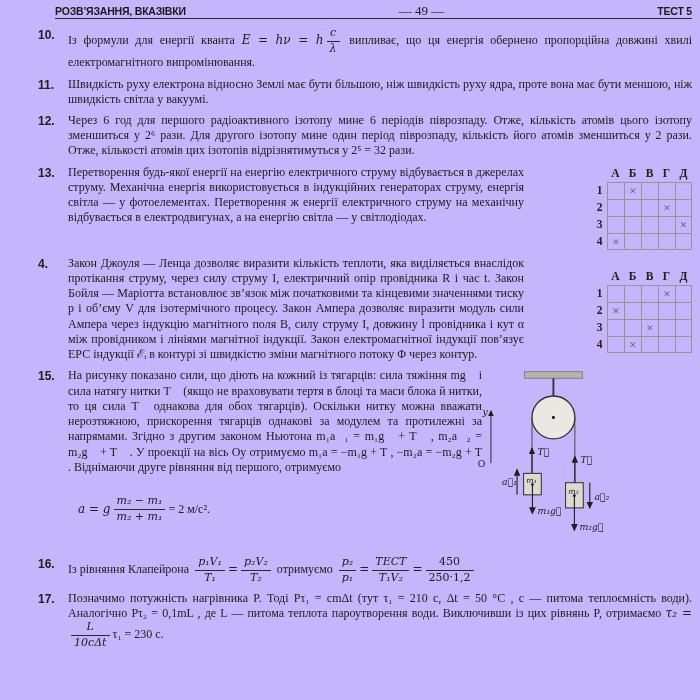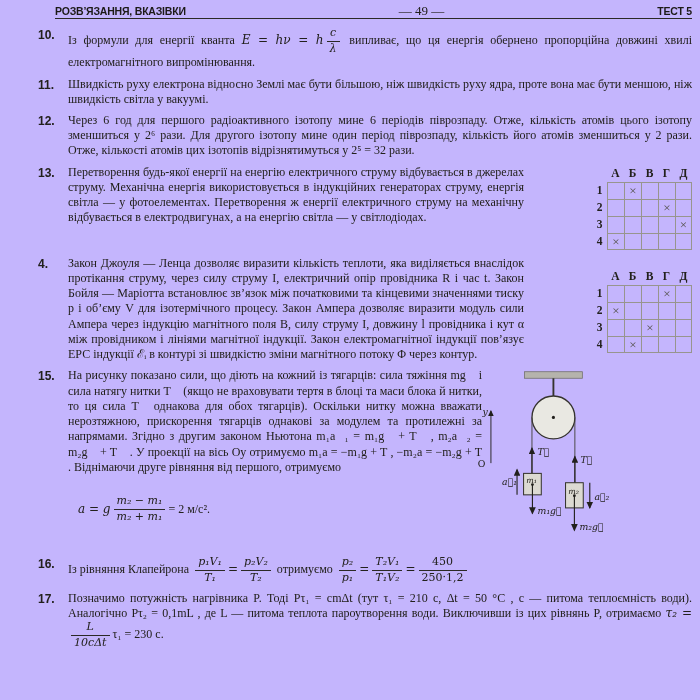--- a/index.html
+++ b/index.html
@@ -224,21 +224,21 @@
         <line x1="122" y1="123" x2="122" y2="150" stroke="#22201c" stroke-width="1.2" marker-end="url(#ah)"></line>
         <text x="127" y="141">a⃗₂</text>
       </svg>
     </section>
 
     <section class="item">
       <span class="num">16.</span>
       <p class="body"><span>Із рівняння Клапейрона</span>
         <span class="frac"><span class="fn">p₁V₁</span><span class="fd">T₁</span></span><span class="mi">=</span><span class="frac"><span class="fn">p₂V₂</span><span class="fd">T₂</span></span>
         <span>отримуємо</span>
-        <span class="frac"><span class="fn">p₂</span><span class="fd">p₁</span></span><span class="mi">=</span><span class="frac"><span class="fn">T₂V₁</span><span class="fd">T₁V₂</span></span><span class="mi">=</span><span class="frac"><span class="fn" style="font-style:normal">450</span><span class="fd" style="font-style:normal">250·1,2</span></span>
+        <span class="frac"><span class="fn">p₂</span><span class="fd">p₁</span></span><span class="mi">=</span><span class="frac"><span class="fn">ТЕСТ</span><span class="fd">T₁V₂</span></span><span class="mi">=</span><span class="frac"><span class="fn" style="font-style:normal">450</span><span class="fd" style="font-style:normal">250·1,2</span></span>
         </p>
     </section>
 
     <section class="item">
       <span class="num">17.</span>
       <p class="body"><span>Позначимо потужність нагрівника P. Тоді Pτ₁ = cmΔt (тут τ₁ = 210 с, Δt = 50 °C , c — питома теплоємність води). Аналогічно Pτ₂ = 0,1mL , де L — питома теплота пароутворення води. Виключивши із цих рівнянь P, отримаємо</span>
         <span class="mi">τ₂ =</span><span class="frac"><span class="fn">L</span><span class="fd">10cΔt</span></span><span>τ₁ = 230 с.</span></p>
     </section>
 
   </main>

